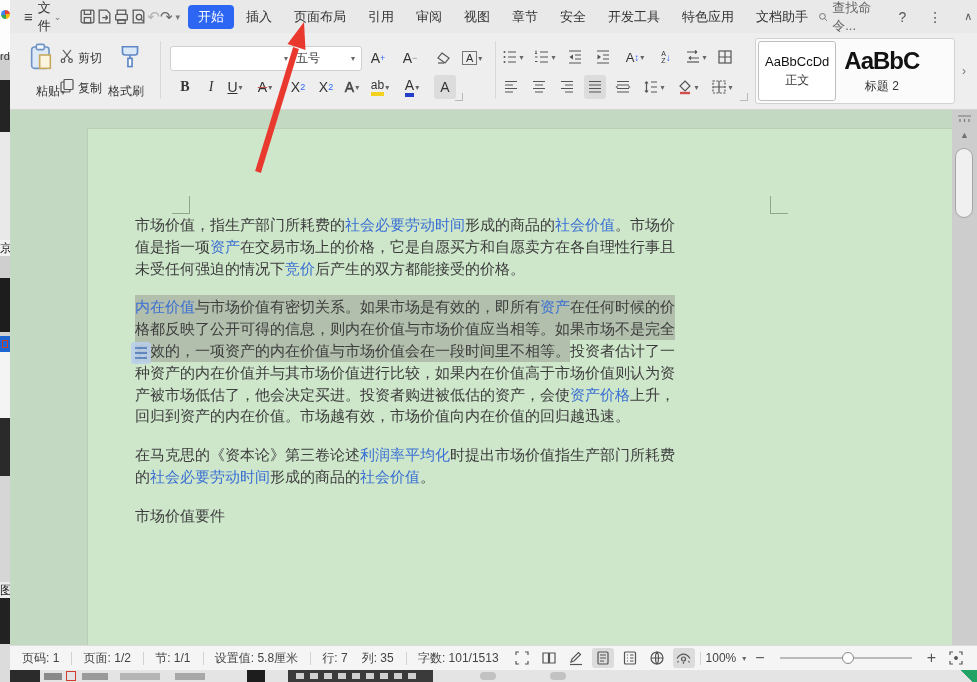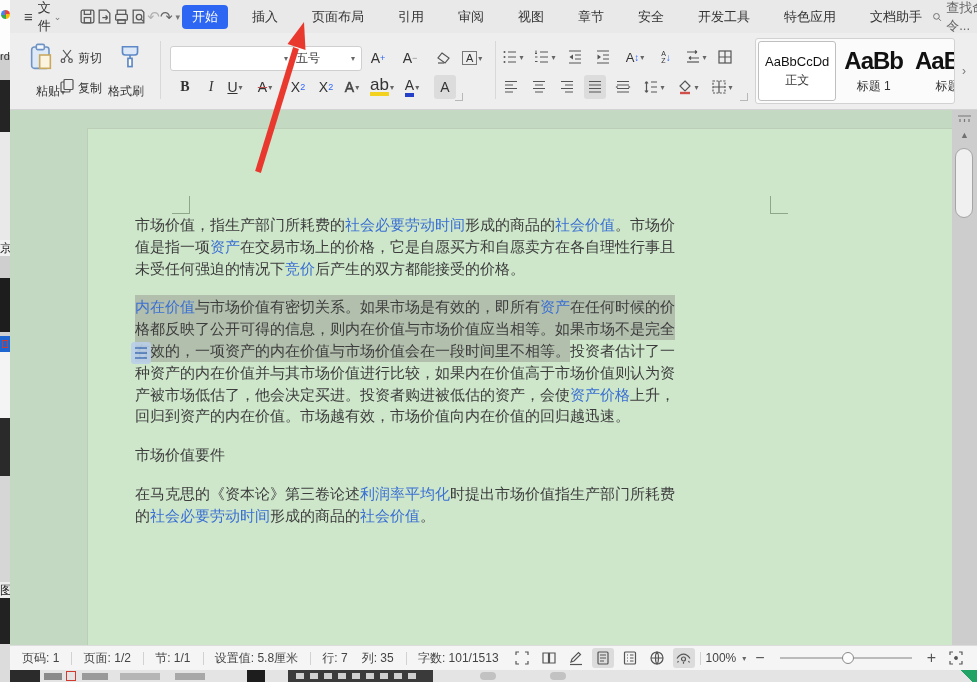--- a/index.html
+++ b/index.html
@@ -12,21 +12,21 @@
   #win{left:10px;top:0;width:967px;height:682px;background:#fff}
   
   #titlebar{left:0;top:0;width:967px;height:33px;background:#e9e9e9;display:flex;align-items:center;padding-left:14px;font-size:13px;color:#333}
   .tb-item{display:inline-flex;align-items:center;height:33px}
   .ham{font-size:15px;color:#444;letter-spacing:-1px;margin-right:6px}
   .caret{font-size:9px;color:#777;margin-left:3px}
   .vdiv{width:1px;height:15px;background:#c9c9c9;margin:0 9px}
   .qa{width:25px;height:24px;display:inline-flex;align-items:center;justify-content:center;border-radius:3px}
   .qa svg{stroke:#5a5a5a;fill:none;stroke-width:1.2}
   .glyph-btn{width:23px;text-align:center;font-size:14px}
-  .tabs{display:flex;align-items:flex-start;margin-left:2px;gap:14px}
+  .tabs{display:flex;align-items:flex-start;margin-left:8px;gap:2px}
   .tab{padding:3px 10px;color:#333;border-radius:4px;white-space:nowrap}
   .tab.active{background:#2e66f4;color:#fff}
   .tb-right{margin-left:auto;display:flex;align-items:center;gap:16px;padding-right:14px;color:#555}
   .searchbox{display:flex;align-items:center;gap:4px;color:#666;font-size:13px}
   
   #ribbon{left:0;top:33px;width:967px;height:77px;background:#eeeeef;border-bottom:1px solid #d4d4d4;font-size:12px;color:#333}
   .rlabel{position:absolute;font-size:12px;color:#333;white-space:nowrap}
   .rbtn{position:absolute;display:inline-flex;align-items:center;justify-content:center;border-radius:3px;color:#333}
   .rbtn svg{stroke:#555;fill:none;stroke-width:1.2}
   .fbtn{height:24px;min-width:20px;font-size:14px}
@@ -243,21 +243,21 @@
       </span>
     <span class="rbtn fbtn" style="left:306px;top:42px">
         <span>X</span>
         <sub style="font-size:9px;color:#2e66f4">2</sub>
       </span>
     <span class="rbtn fbtn" style="left:332px;top:42px">
         <span style="color:#444;-webkit-text-stroke:.5px #444">A</span>
         <span class="cw">▾</span>
       </span>
     <span class="rbtn fbtn" style="left:360px;top:42px">
-        <span style="font-size:17px;border-bottom:4px solid #f2d11f;line-height:14px">ab</span>
+        <span style="font-size:12px;border-bottom:4px solid #f2d11f;line-height:14px">ab</span>
         <span class="cw">▾</span>
       </span>
     <span class="rbtn fbtn" style="left:392px;top:42px">
         <span style="border-bottom:4px solid #2440c8;line-height:15px">A</span>
         <span class="cw">▾</span>
       </span>
     <span class="rbtn fbtn active-btn" style="left:424px;top:42px;width:22px">A</span>
     <span class="lmark" style="left:445px;top:60px"></span>
     <span class="vsep" style="left:485px"></span>
 
@@ -363,42 +363,38 @@
           <path d="M2 8h12M8 2v12"></path>
         </svg>
         <span class="cw">▾</span>
       </span>
     <span class="lmark" style="left:730px;top:60px"></span>
 
     <div id="styles">
       <div class="styleitem selected">
         <span class="stp">AaBbCcDd</span>
         <span class="stn">正文</span>
-      </div>
-      <div class="styleitem">
-        <span class="stp big">AaBb</span>
-        <span class="stn">标题 1</span>
       </div>
       <div class="styleitem">
         <span class="stp big">AaBbC</span>
         <span class="stn">标题 2</span>
       </div>
     </div>
     <span class="expander">›</span>
   </div>
 
   <div class="a" id="docarea">
     <div id="page"></div>
     <div class="cropL"></div>
     <div class="cropR"></div>
     <div id="doc-text">
       <p class="para"><span class="run">市场价值，指生产部门所耗费的</span><span class="run link">社会必要劳动时间</span><span class="run">形成的商品的</span><span class="run link">社会价值</span><span class="run">。市场价值是指一项</span><span class="run link">资产</span><span class="run">在交易市场上的价格，它是自愿买方和自愿卖方在各自理性行事且未受任何强迫的情况下</span><span class="run link">竞价</span><span class="run">后产生的双方都能接受的价格。</span></p>
       <p class="para"><span class="run link sel">内在价值</span><span class="run sel">与市场价值有密切关系。如果市场是有效的，即所有</span><span class="run link sel">资产</span><span class="run sel">在任何时候的价格都反映了公开可得的信息，则内在价值与市场价值应当相等。如果市场不是完全有效的，一项资产的内在价值与市场价值会在一段时间里不相等。</span><span class="run">投资者估计了一种资产的内在价值并与其市场价值进行比较，如果内在价值高于市场价值则认为资产被市场低估了，他会决定买进。投资者购进被低估的资产，会使</span><span class="run link">资产价格</span><span class="run">上升，回归到资产的内在价值。市场越有效，市场价值向内在价值的回归越迅速。</span></p>
+      <p class="para"><span class="run">在马克思的《资本论》第三卷论述</span><span class="run link">利润率平均化</span><span class="run">时提出市场价值指生产部门所耗费的</span><span class="run link">社会必要劳动时间</span><span class="run">形成的商品的</span><span class="run link">社会价值</span><span class="run">。</span></p>
       <p class="para"><span class="run">市场价值要件</span></p>
-      <p class="para"><span class="run">在马克思的《资本论》第三卷论述</span><span class="run link">利润率平均化</span><span class="run">时提出市场价值指生产部门所耗费的</span><span class="run link">社会必要劳动时间</span><span class="run">形成的商品的</span><span class="run link">社会价值</span><span class="run">。</span></p>
     </div>
     <div id="float-tool">
       <span class="doc"></span>
       <span style="font-size:8px;color:#7a8a7a">▾</span>
     </div>
     <div id="scrollbar">
       <svg class="a" style="left:5px;top:3px" width="15" height="11" viewBox="0 0 15 11">
           <path d="M1 3h13M3 6v3M7.5 6v3M12 6v3" style="stroke:#777;fill:none;stroke-width:1.2"></path>
         </svg>
       <span class="sb-arrow" style="top:20px">▲</span>

